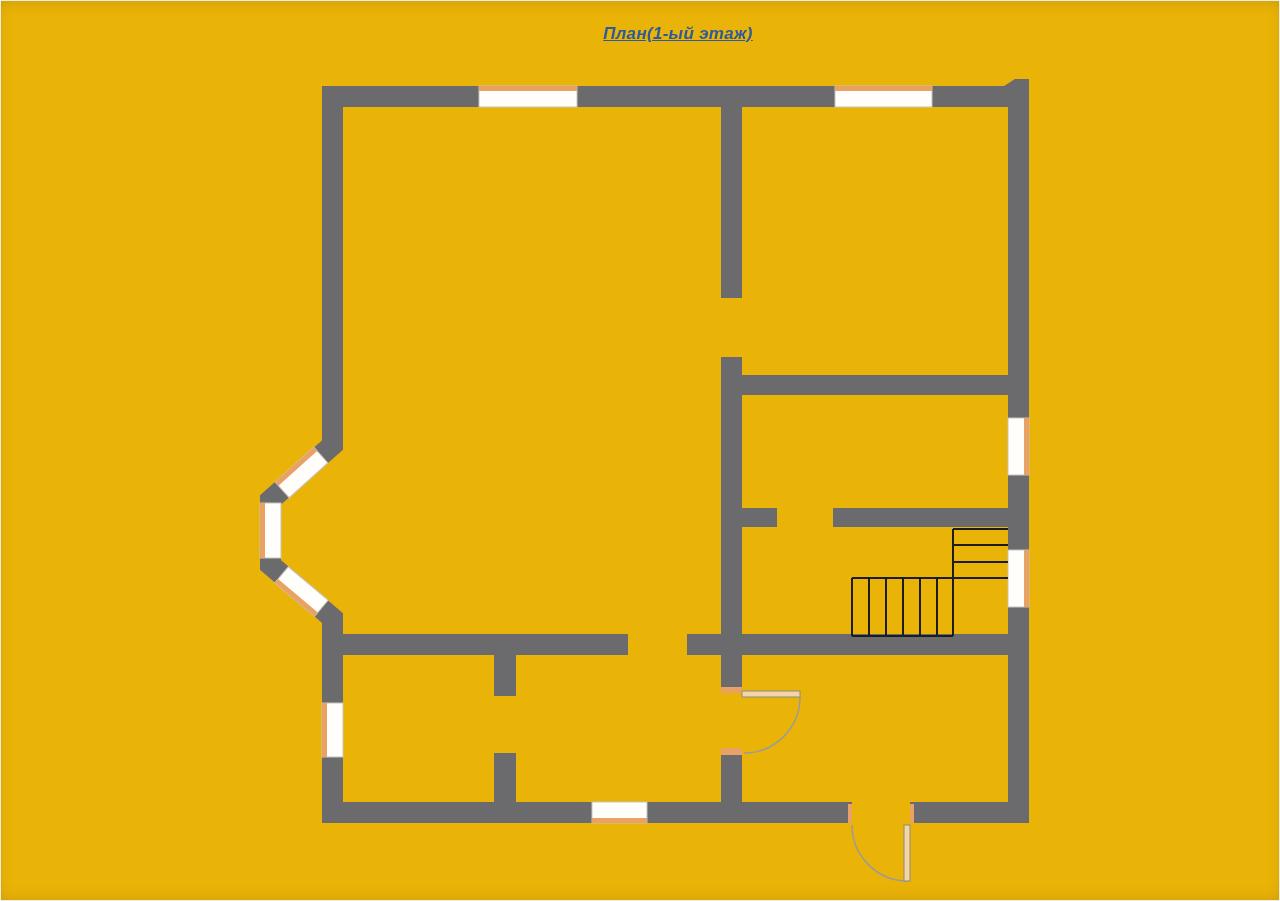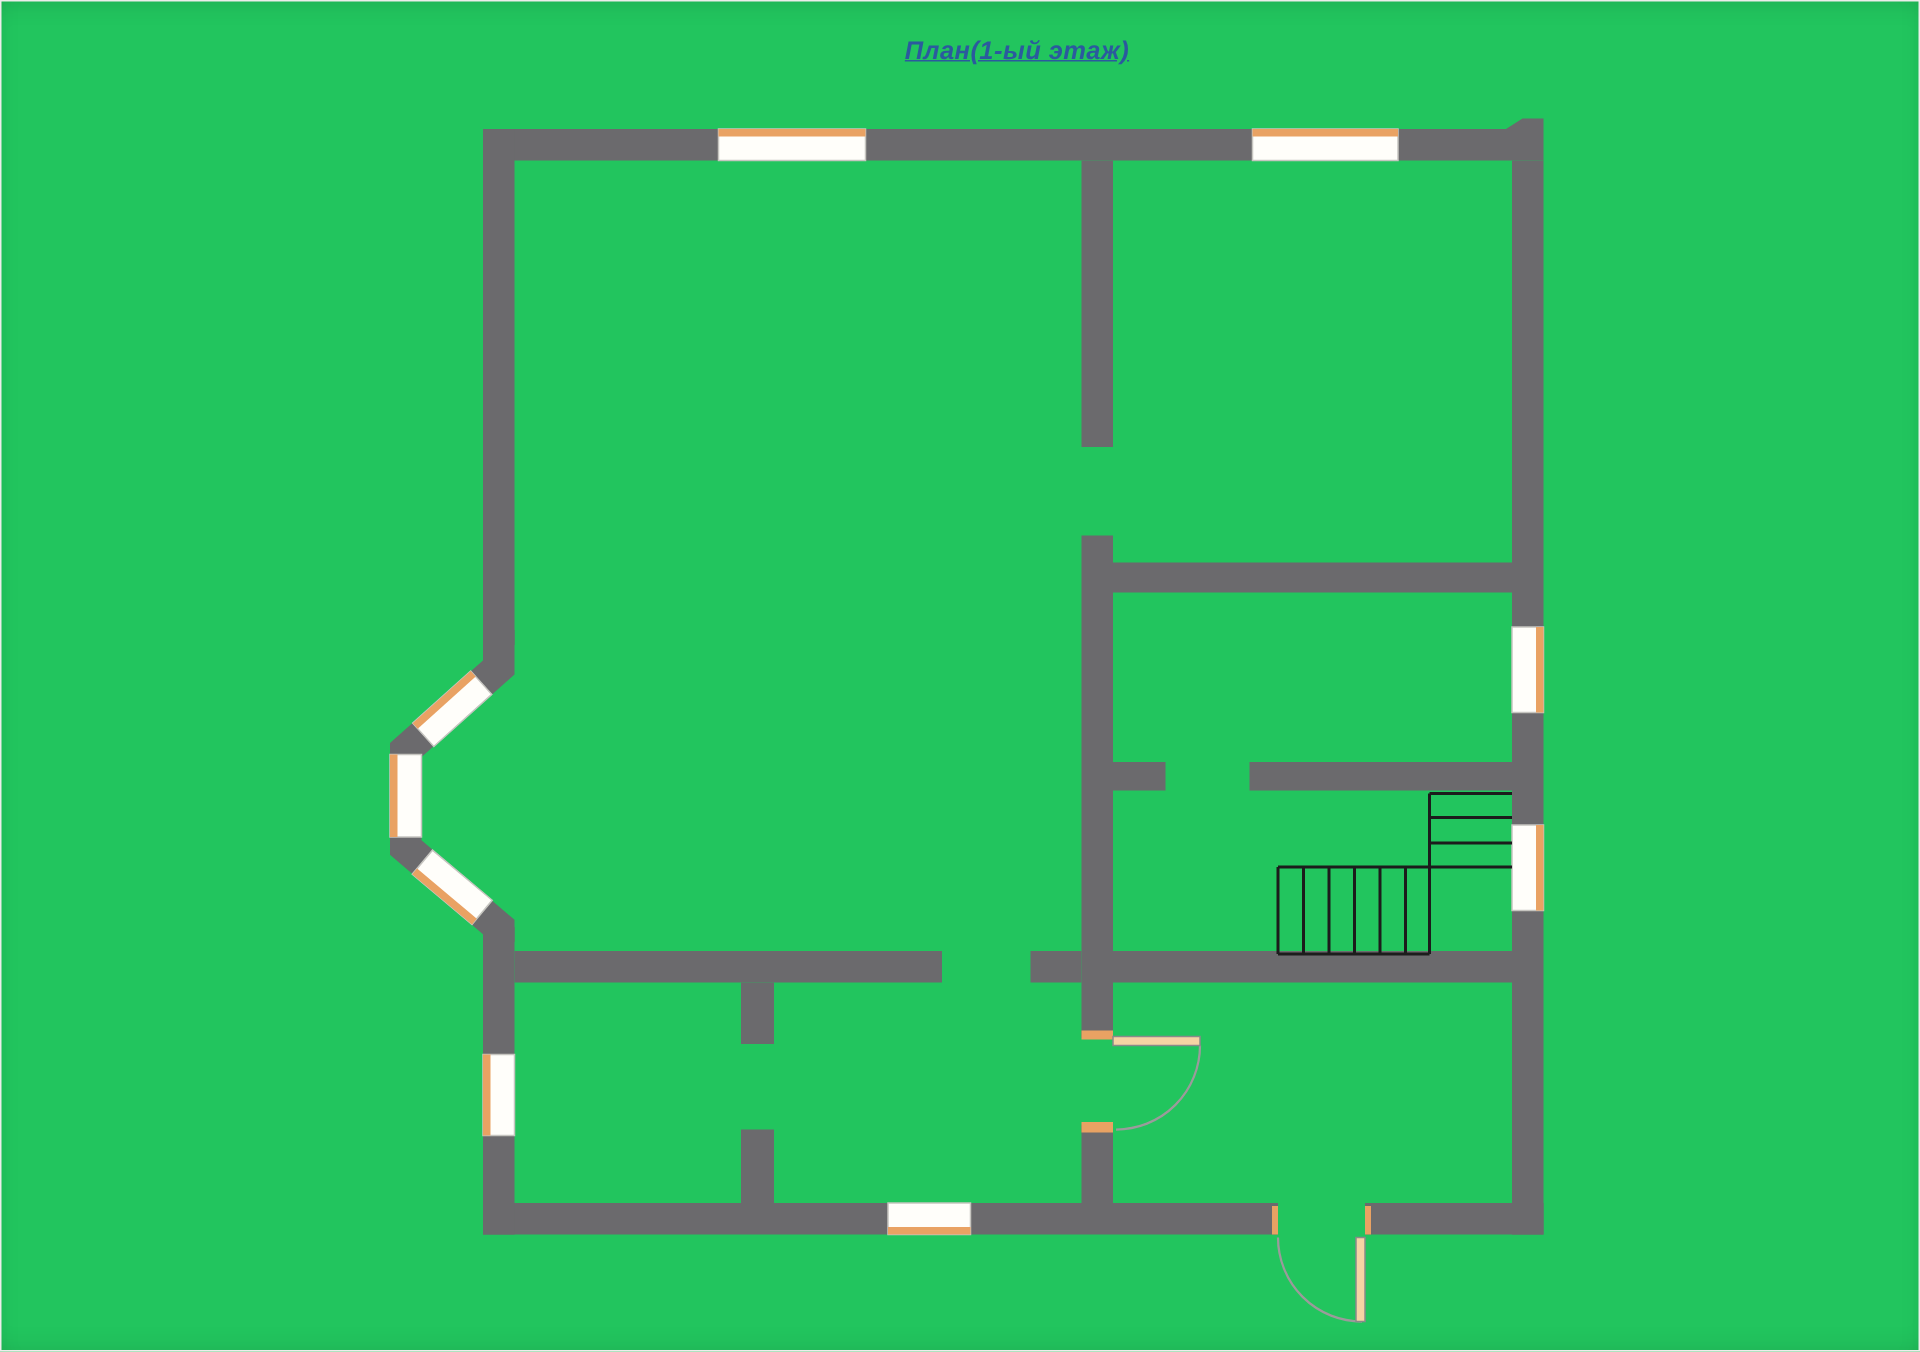--- a/index.html
+++ b/index.html
@@ -32,21 +32,21 @@
   .plan-svg {
     position: absolute;
     top: 0; left: 0;
     width: 1280px;
     height: 901px;
   }
 </style>
 </head>
 <body>
 
-<div class="page" style="background: #22c55e;">
+<div class="page" style="background: #eab308;">
   <div class="plan-title" style="color: rgb(43, 90, 158);">План(1-ый этаж)</div>
   <svg id="plan-svg" class="plan-svg" viewBox="0 0 1280 901">
       <g>
         <rect x="322" y="86" width="157" height="21" fill="#6b6a6d"></rect>
         <rect x="577" y="86" width="258" height="21" fill="#6b6a6d"></rect>
         <rect x="932" y="86" width="72" height="21" fill="#6b6a6d"></rect>
         <rect x="1008" y="107" width="21" height="311" fill="#6b6a6d"></rect>
         <rect x="1008" y="475" width="21" height="75" fill="#6b6a6d"></rect>
         <rect x="1008" y="607" width="21" height="216" fill="#6b6a6d"></rect>
         <rect x="322" y="802" width="270" height="21" fill="#6b6a6d"></rect>

